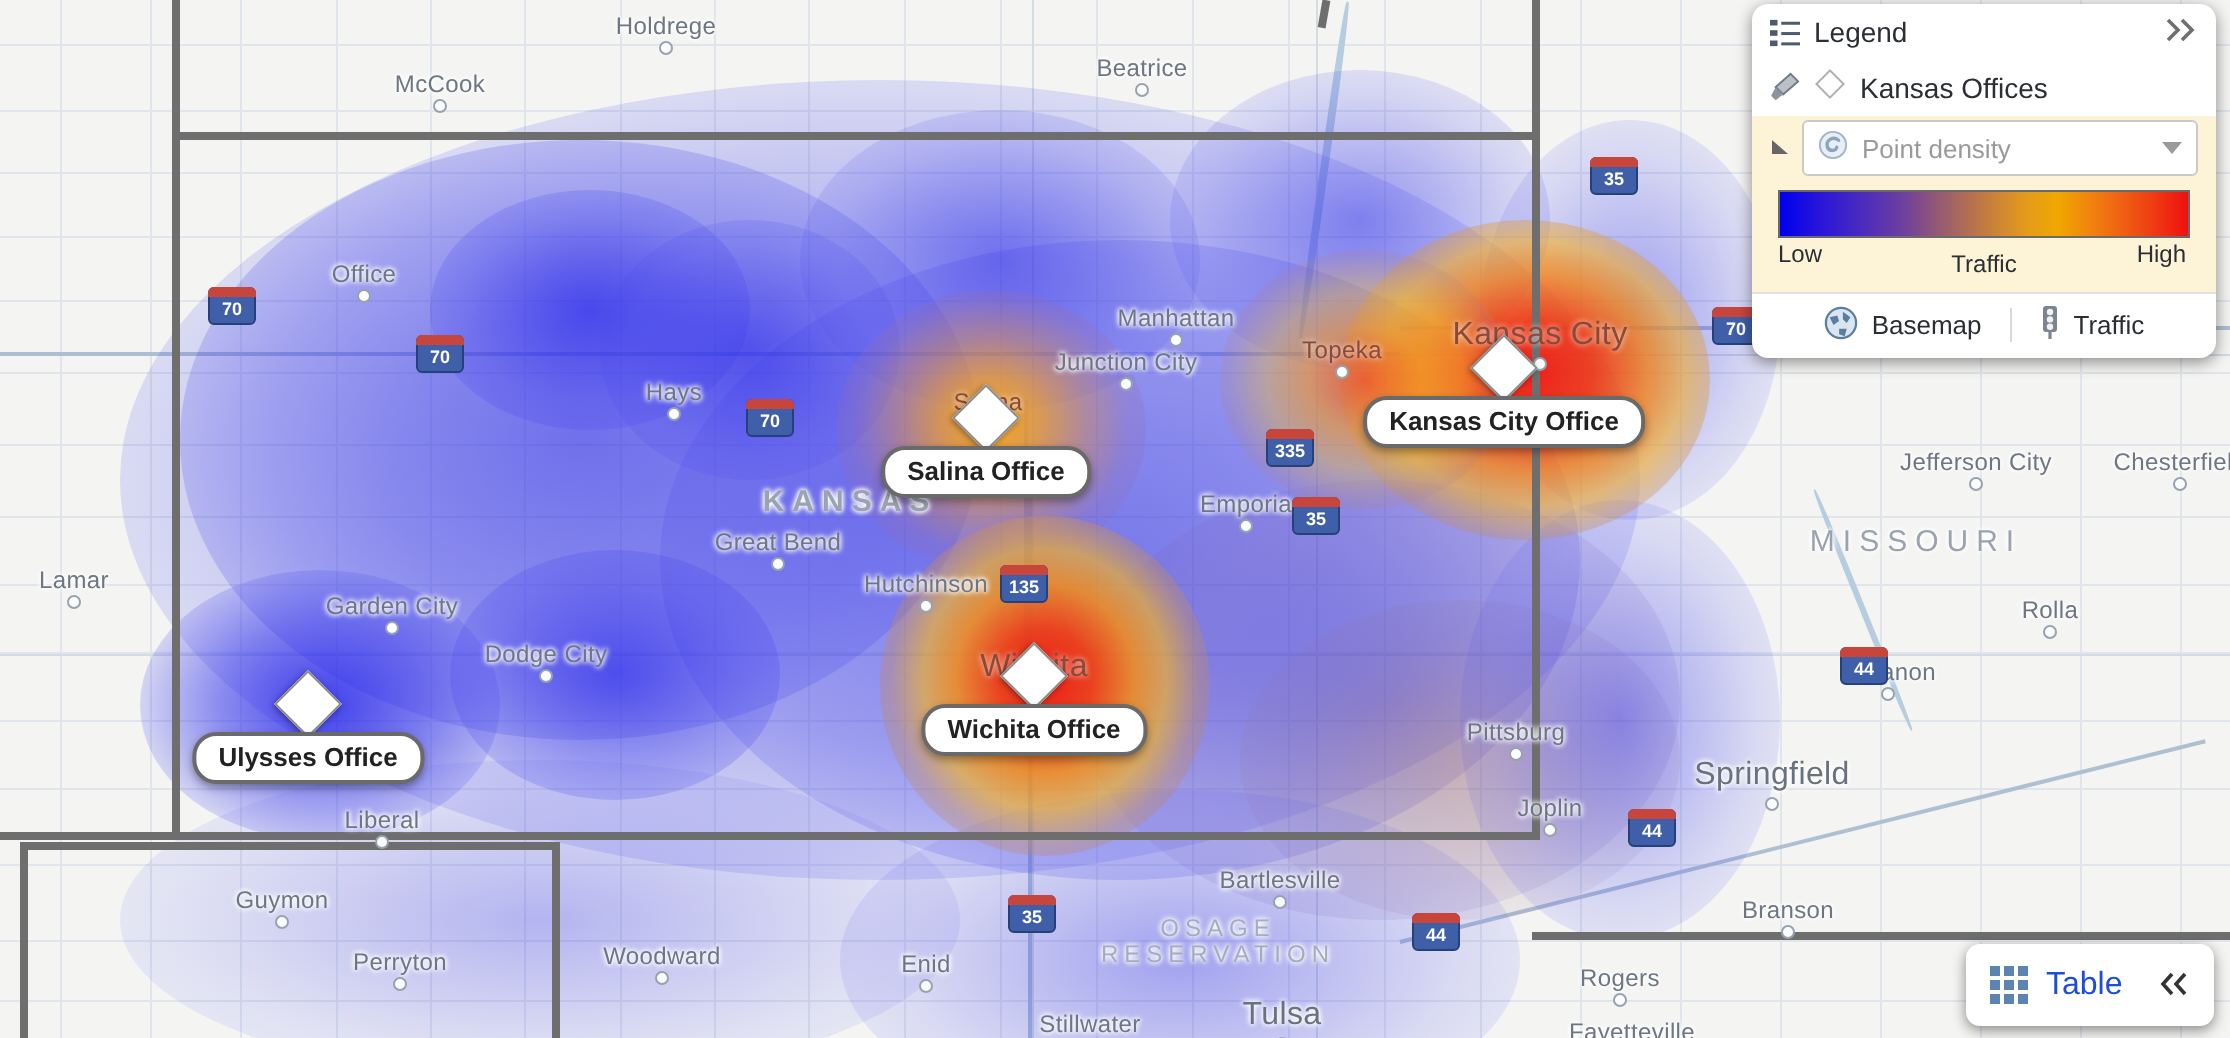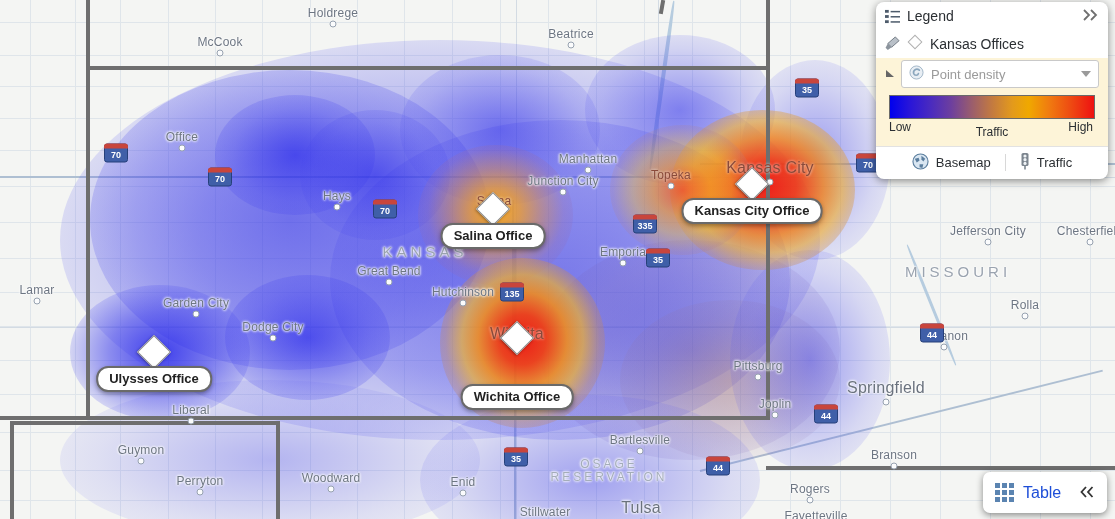--- a/index.html
+++ b/index.html
@@ -220,21 +220,21 @@
     <div class="bd" style="left:766px;top:0;width:4px;height:420px;"></div>
     <div class="bd" style="left:0;top:416px;width:92px;height:4px;"></div>
     <div class="bd" style="left:10px;top:421px;width:270px;height:4px;"></div>
     <div class="bd" style="left:10px;top:421px;width:4px;height:98px;"></div>
     <div class="bd" style="left:276px;top:421px;width:4px;height:98px;"></div>
     <div class="bd" style="left:766px;top:466px;width:349px;height:4px;"></div>
     <div class="bd" style="left:660px;top:0;width:4px;height:14px;transform:rotate(10deg);"></div>
   </div>
 
   <div id="labels-layer">
-      <div class="lbl state" style="left: 425px; top: 251px;">KANSAS</div>
+      <div class="lbl state" style="left: 425px; top: 251px; font-weight: bold;">KANSAS</div>
       <div class="lbl state" style="left: 958px; top: 271px;">MISSOURI</div>
       <div class="lbl res" style="left: 609px; top: 464px;">OSAGE</div>
       <div class="lbl res" style="left: 609px; top: 477px;">RESERVATION</div>
       <div class="lbl city" style="left: 333px; top: 13px;">Holdrege</div>
       <div class="dot" style="left: 333px; top: 24px;"></div>
       <div class="lbl city" style="left: 571px; top: 34px;">Beatrice</div>
       <div class="dot" style="left: 571px; top: 45px;"></div>
       <div class="lbl city" style="left: 220px; top: 42px;">McCook</div>
       <div class="dot" style="left: 220px; top: 53px;"></div>
       <div class="lbl city" style="left: 182px; top: 137px;">Office</div>
@@ -342,21 +342,21 @@
         <div class="diamond"></div>
       </div>
       <div class="mlabel" style="left: 752px; top: 198px;">Kansas City Office</div>
       <div class="marker" style="left: 493px; top: 209px;">
         <div class="diamond"></div>
       </div>
       <div class="mlabel" style="left: 493px; top: 223px;">Salina Office</div>
       <div class="marker" style="left: 517px; top: 338px;">
         <div class="diamond"></div>
       </div>
-      <div class="mlabel" style="left: 517px; top: 352px; margin-top: 32px;">Wichita Office</div>
+      <div class="mlabel" style="left: 517px; top: 352px;">Wichita Office</div>
       <div class="marker" style="left: 154px; top: 352px;">
         <div class="diamond"></div>
       </div>
       <div class="mlabel" style="left: 154px; top: 366px;">Ulysses Office</div>
     </div>
 
   <div class="legend">
 
     <div class="lg-row lg-head">
       <span class="brush">

